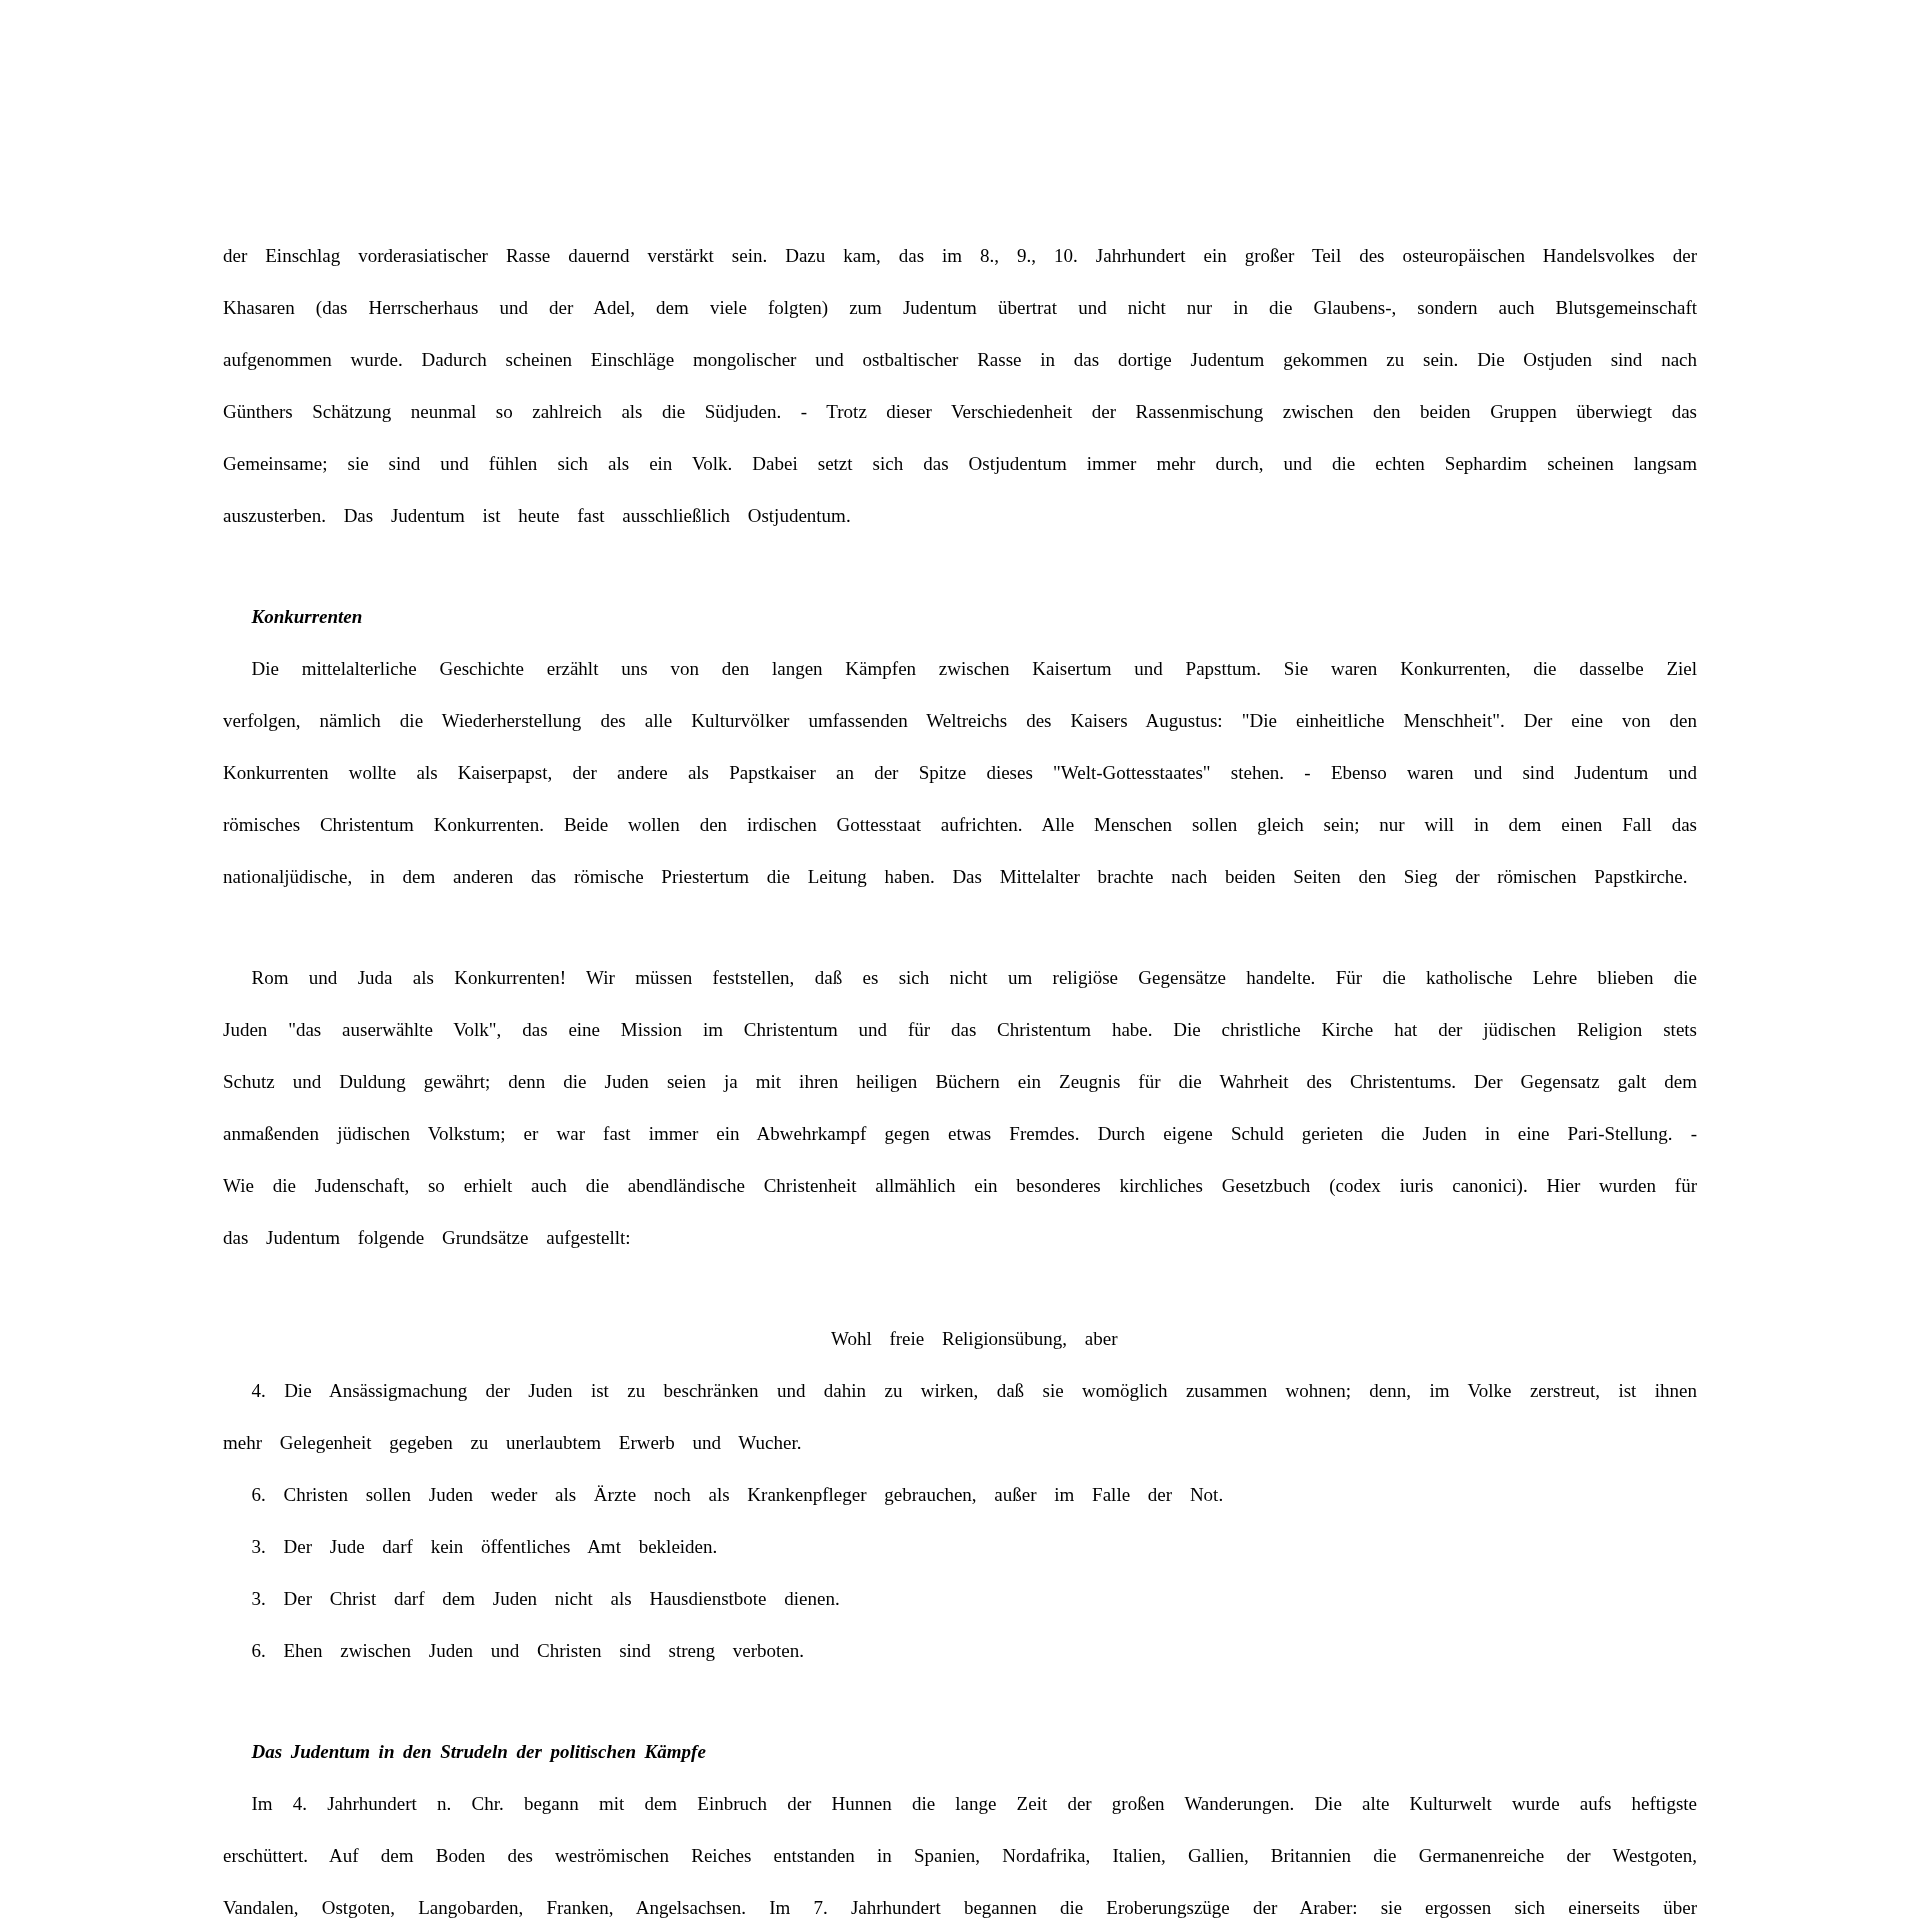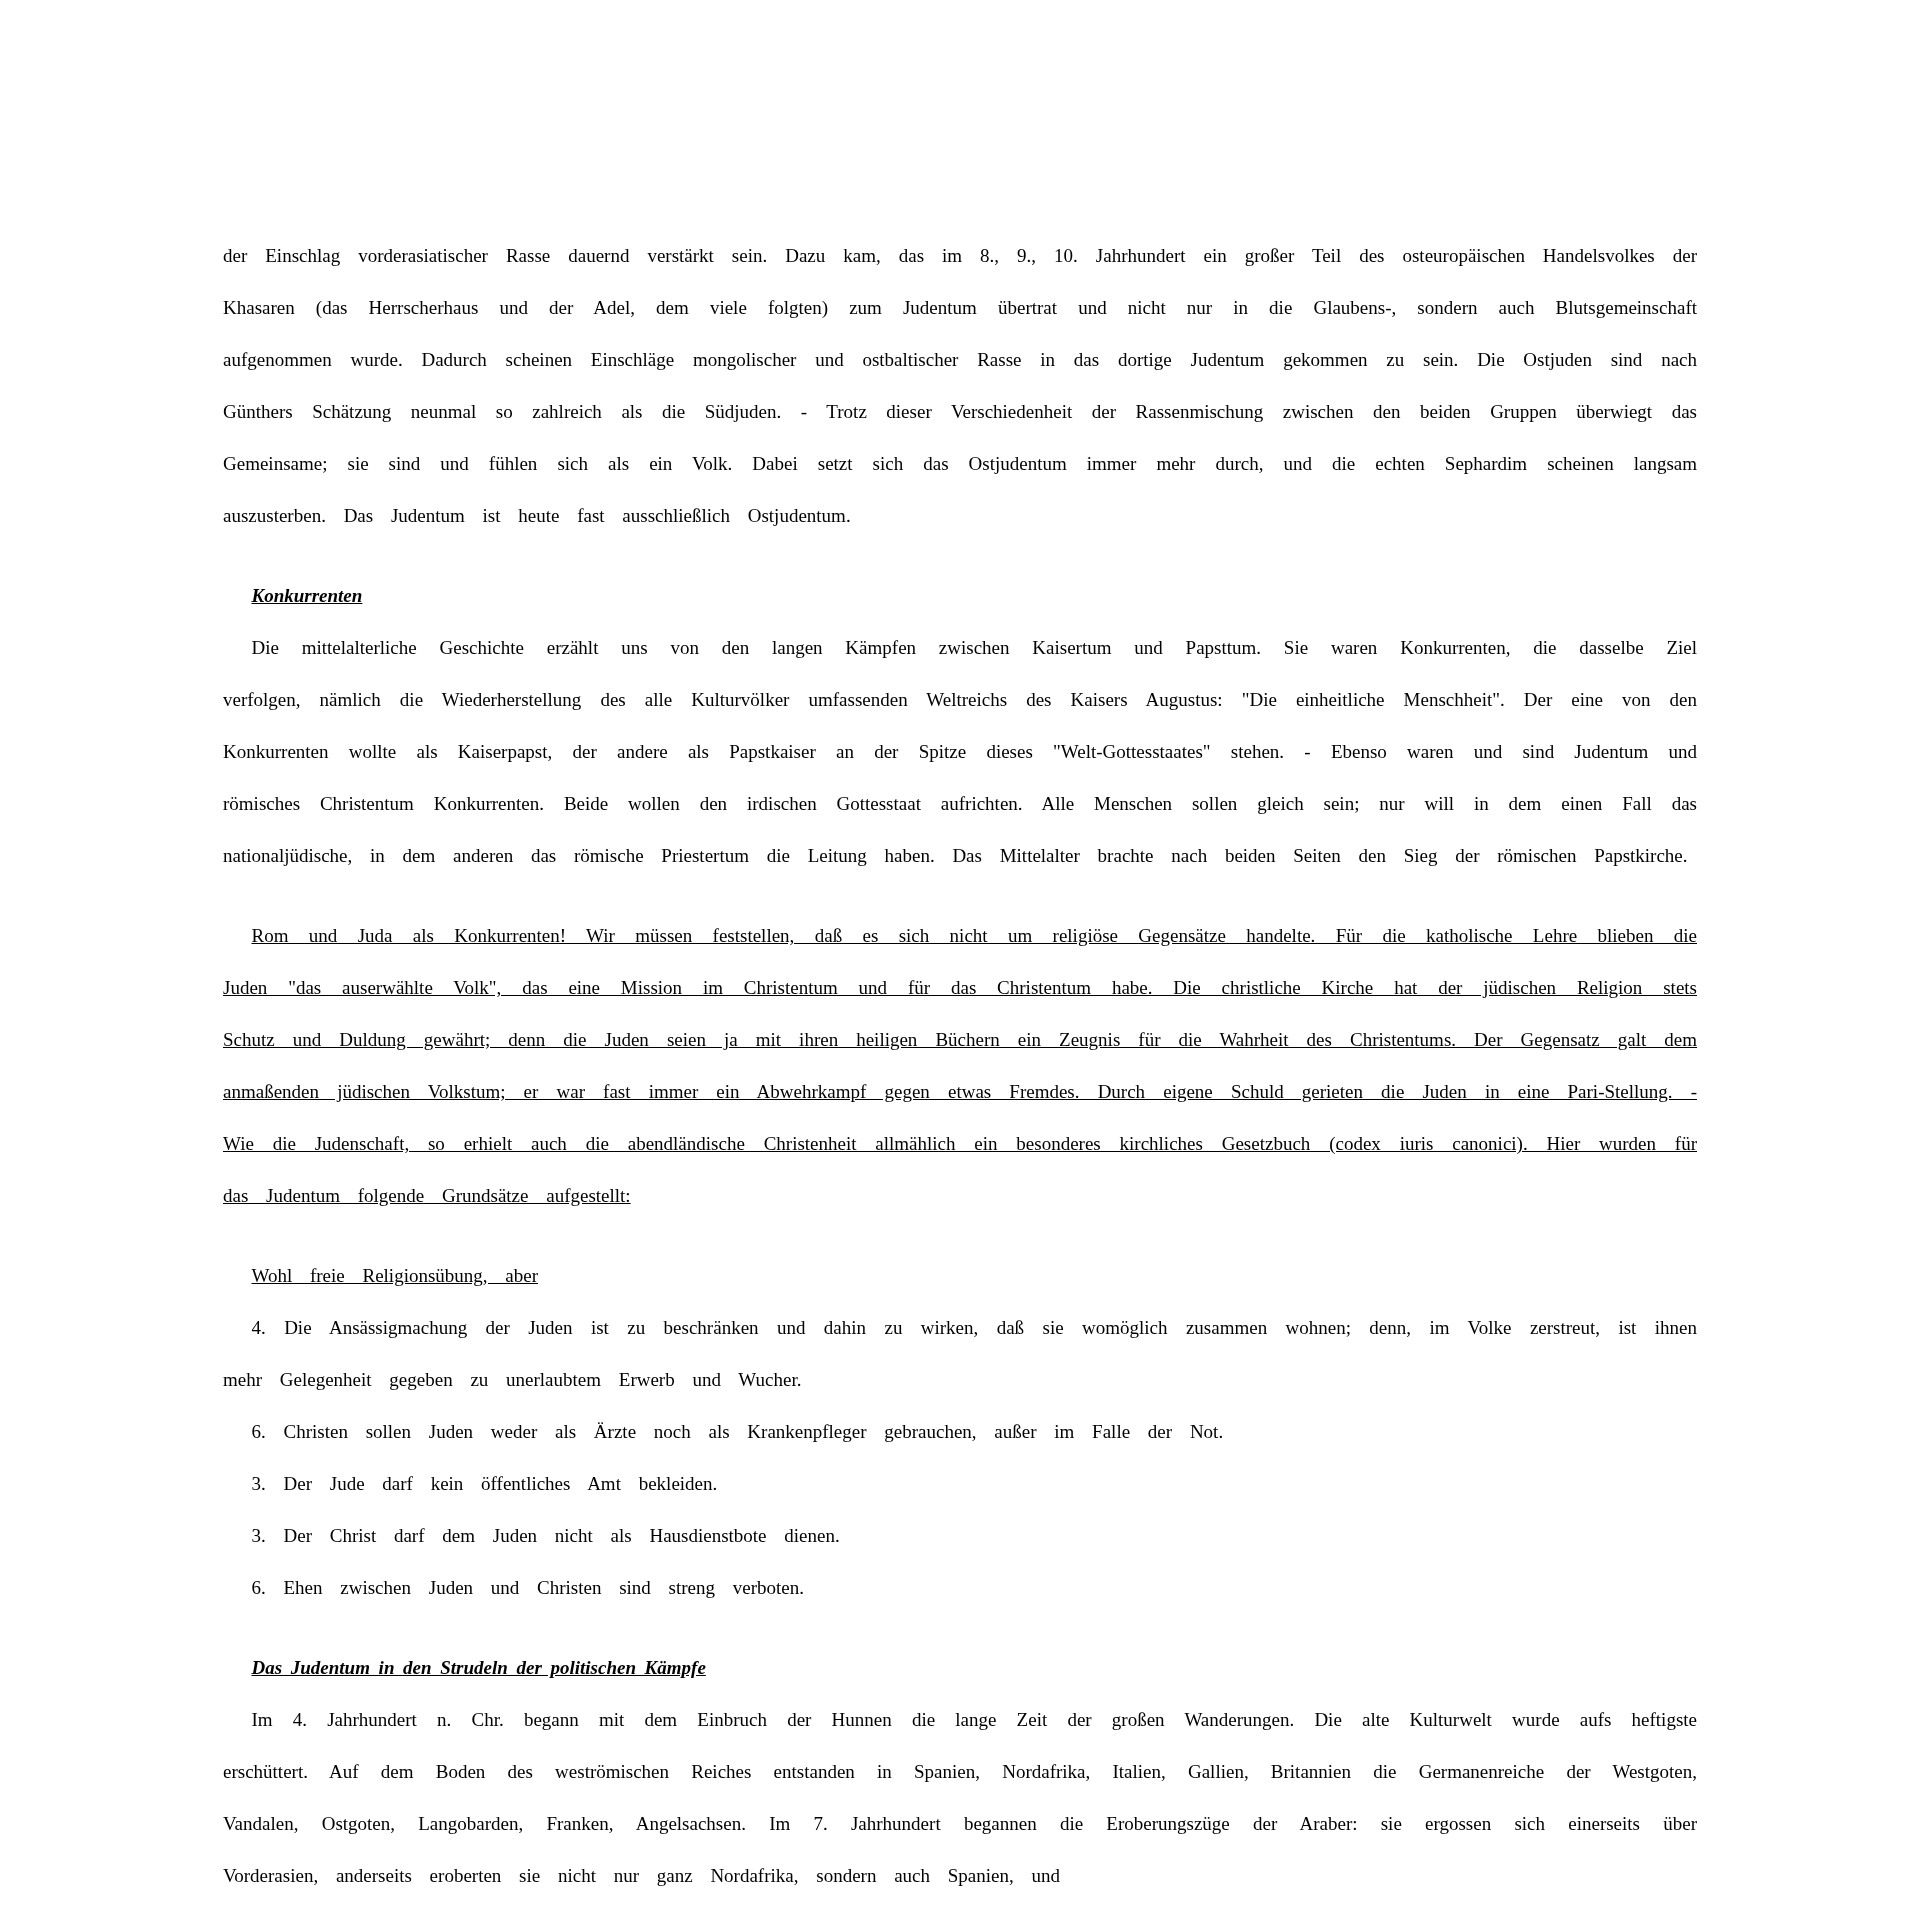--- a/index.html
+++ b/index.html
@@ -25,28 +25,28 @@
   .block {
     margin: 0;
     font-size: 19px;
     line-height: 52px;
     word-spacing: 13px;
     text-align: justify;
     text-justify: inter-word;
     hyphens: none;
   }
   .indent { text-indent: 28.5px; }
-  .gap-before { margin-top: 28px; text-decoration: underline; }
+  .gap-before { margin-top: 49px; }
   .heading {
     font-weight: bold;
     font-style: italic;
     text-align: left;
     word-spacing: 3.9px;
   }
-  .no-justify { text-align: left; }
+  .no-justify { text-align: center; }
 </style>
 </head>
 <body>
 
 <div class="page">
   <div class="text-column">
 
     <p class="block">der Einschlag vorderasiatischer Rasse dauernd verstärkt sein. Dazu kam, das im 8., 9., 10. Jahrhundert ein großer Teil des osteuropäischen Handelsvolkes der Khasaren (das Herrscherhaus und der Adel, dem viele folgten) zum Judentum übertrat und nicht nur in die Glaubens-, sondern auch Blutsgemeinschaft aufgenommen wurde. Dadurch scheinen Einschläge mongolischer und ostbaltischer Rasse in das dortige Judentum gekommen zu sein. Die Ostjuden sind nach Günthers Schätzung neunmal so zahlreich als die Südjuden. - Trotz dieser Verschiedenheit der Rassenmischung zwischen den beiden Gruppen überwiegt das Gemeinsame; sie sind und fühlen sich als ein Volk. Dabei setzt sich das Ostjudentum immer mehr durch, und die echten Sephardim scheinen langsam auszusterben. Das Judentum ist heute fast ausschließlich Ostjudentum.</p>
 
     <p class="block heading indent gap-before">Konkurrenten</p>

